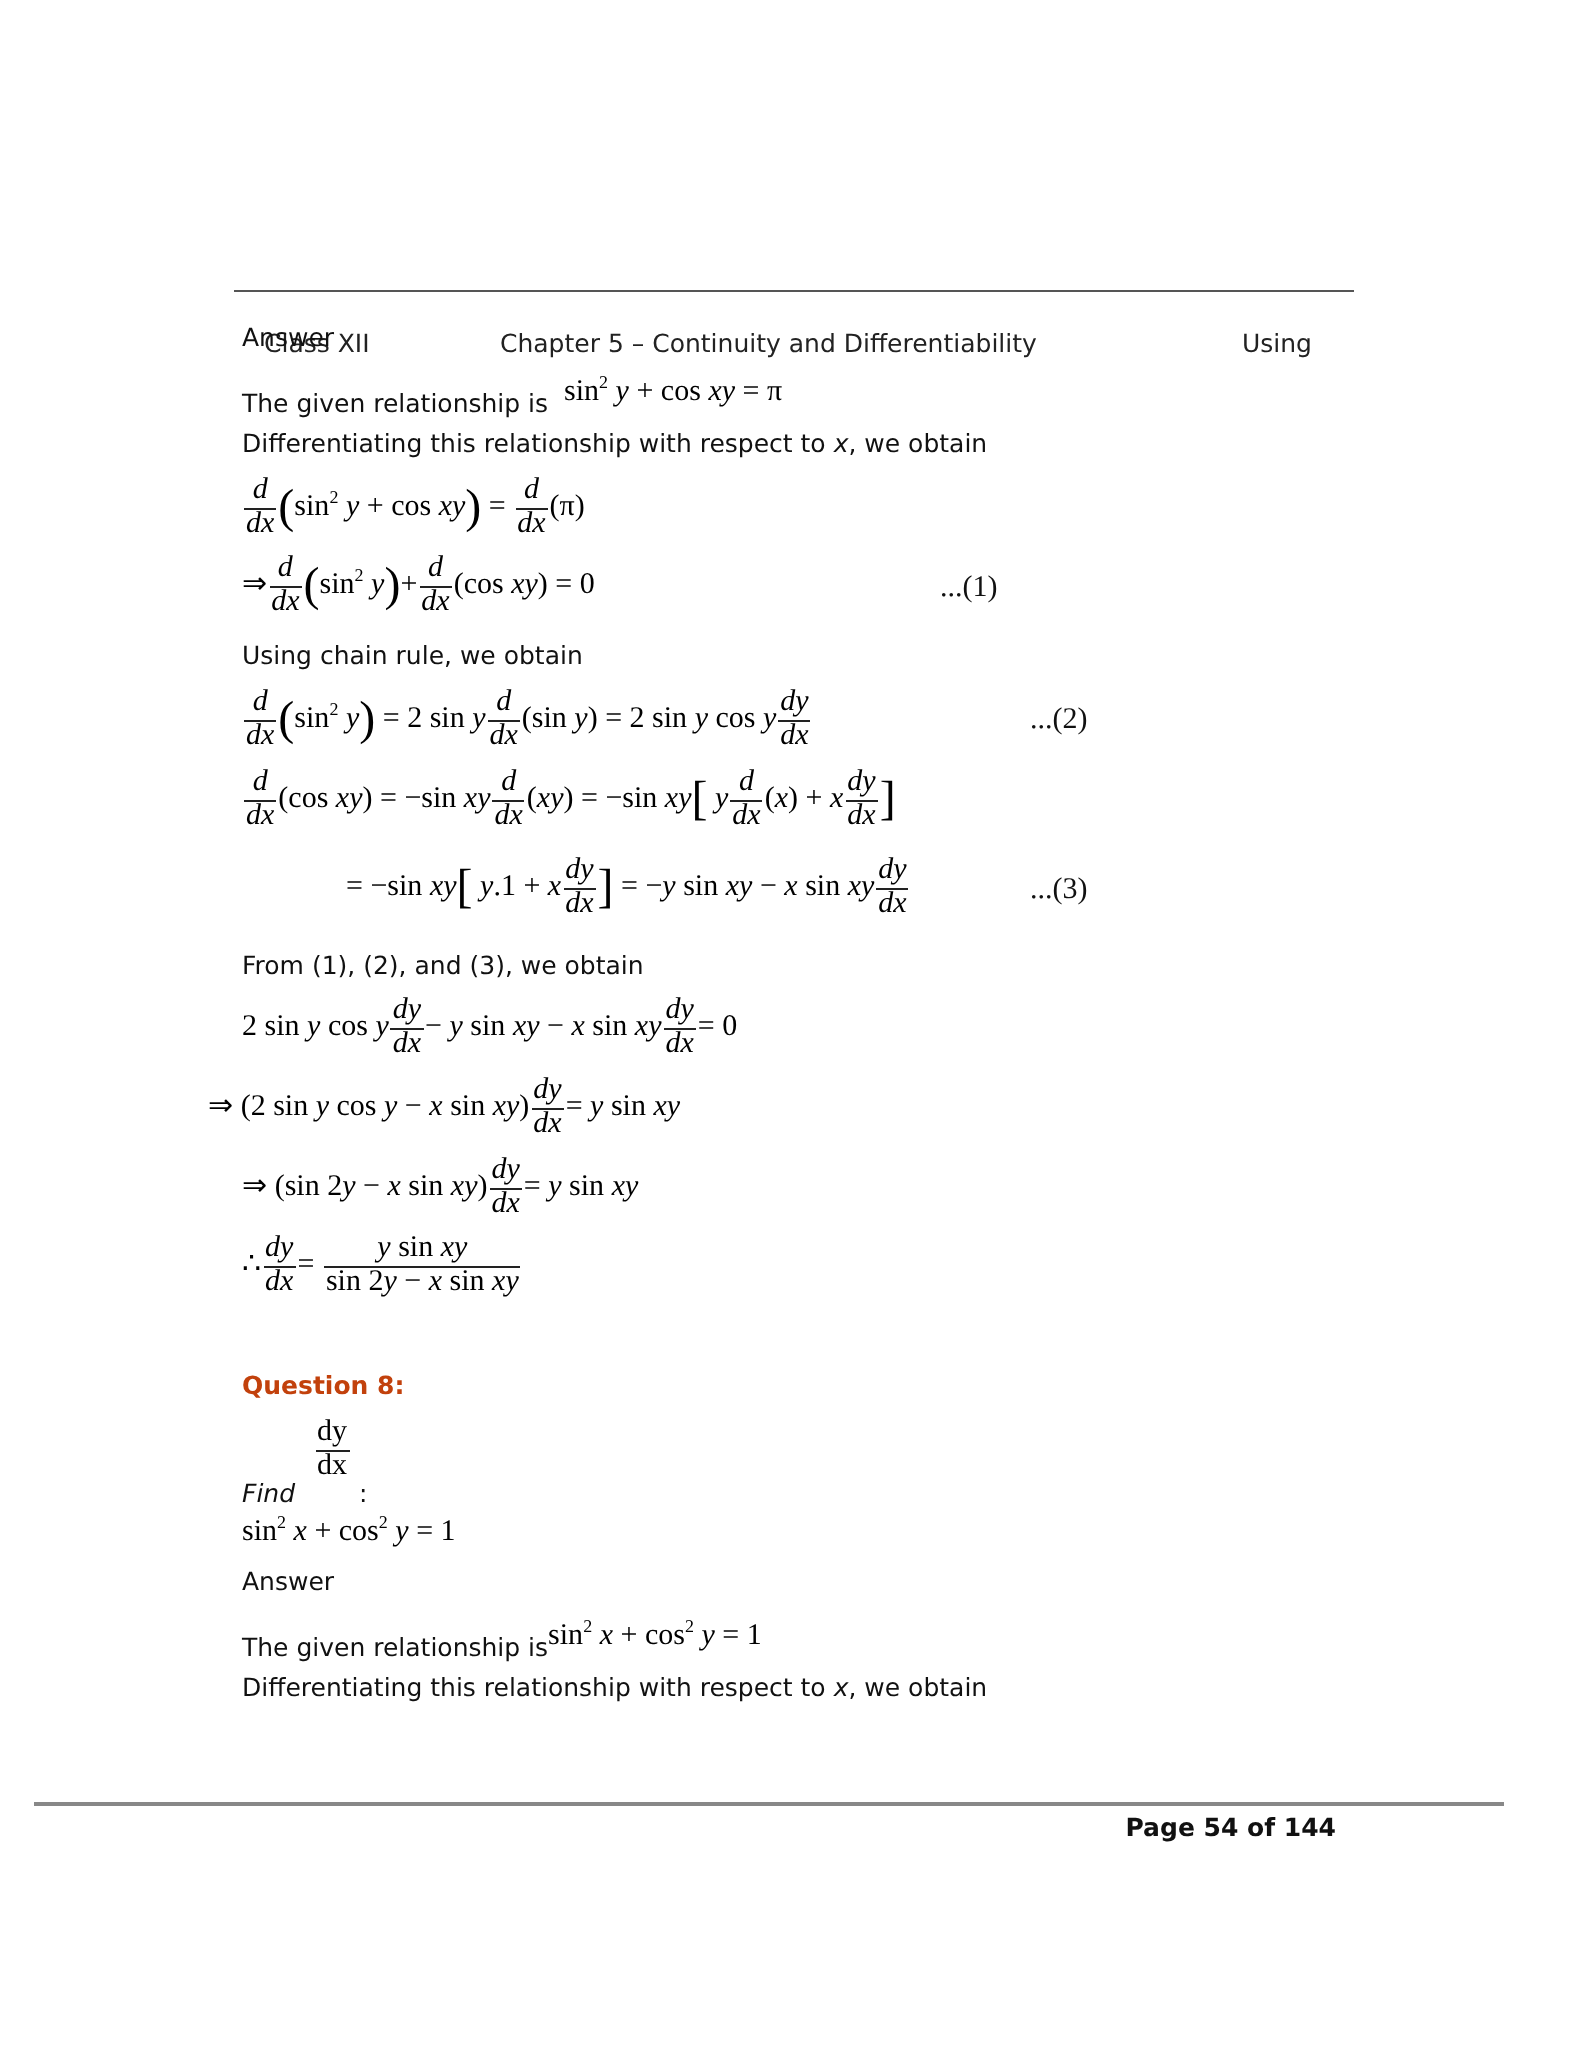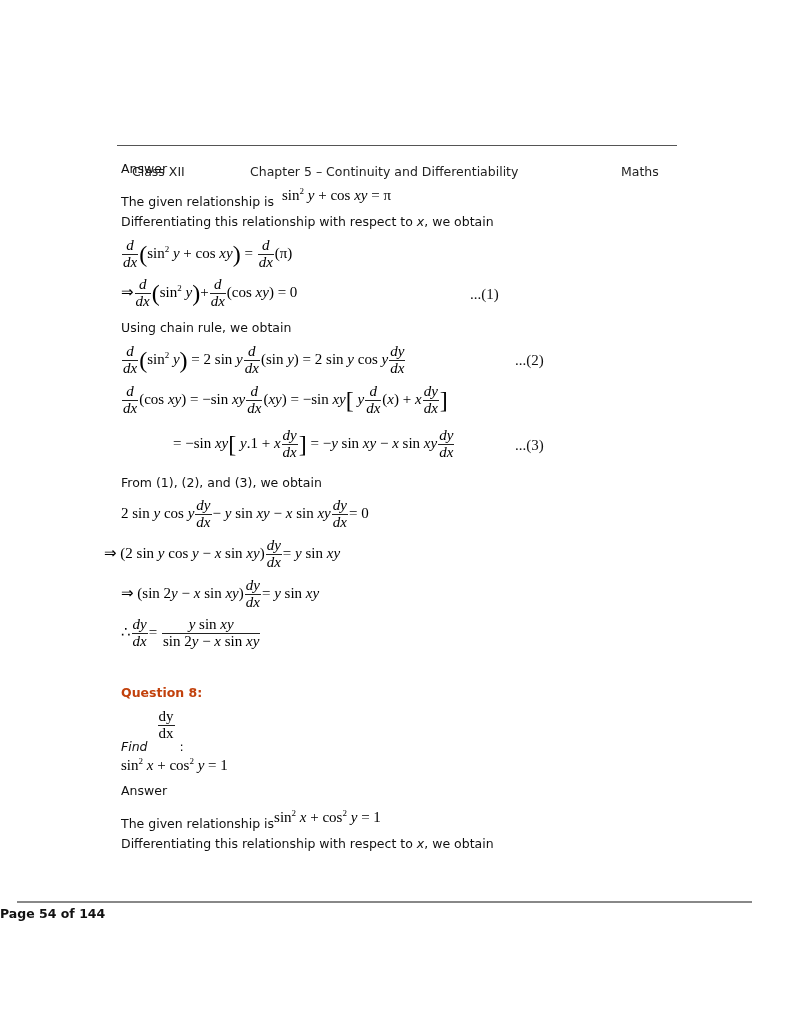--- a/index.html
+++ b/index.html
@@ -12,28 +12,28 @@
   .q { font-size: 12.5px; color: #c2410c; font-weight: bold; left: 121px; }
   .m { font-family: Liberation Serif, serif; font-size: 15px; color: #000000; white-space: nowrap; }
   .m i { font-style: italic; }
   .frac { display: inline-block; vertical-align: middle; text-align: center; line-height: 1.05; margin: 0 1px; }
   .frac > span { display: block; padding: 0 1px; }
   .frac > span.num { border-bottom: 1px solid #222; }
   sup { font-size: 9px; vertical-align: 6px; }
   .big { font-size: 24px; vertical-align: middle; font-weight: 300; }
   .tag { font-family: "Liberation Serif", serif; font-size: 15px; position: absolute; }
   .foot-line { left: 17px; top: 901px; width: 735px; height: 0; border-top: 2px solid #888; }
-  .foot { top: 906px; left: 0; width: 668px; text-align: left; font-size: 12.5px; font-weight: bold; color: #111; }
+  .foot { top: 906px; left: 0; width: 668px; text-align: right; font-size: 12.5px; font-weight: bold; color: #111; }
 </style>
 </head>
 <body>
 
 <div class="abs hdr" style="left:132px">Class XII</div>
 <div class="abs hdr" style="left:250px">Chapter 5 – Continuity and Differentiability</div>
-<div class="abs hdr" style="left:621px">Maths</div>
+<div class="abs hdr" style="left:621px">Using</div>
 <div class="abs hdr-line"></div>
 
 <div class="abs txt" style="top:161px">Answer</div>
 <div class="abs txt" style="top:192px">
   <span>The given relationship is</span>
   <span class="m" style="position:relative; top:-6px; margin-left:4px;">sin<sup>2</sup> <i>y</i> + cos <i>xy</i> = π</span>
 </div>
 <div class="abs txt" style="top:214px">Differentiating this relationship with respect to <i>x</i>, we obtain</div>
 
 <div class="abs m" style="left:121px; top:238px;">

